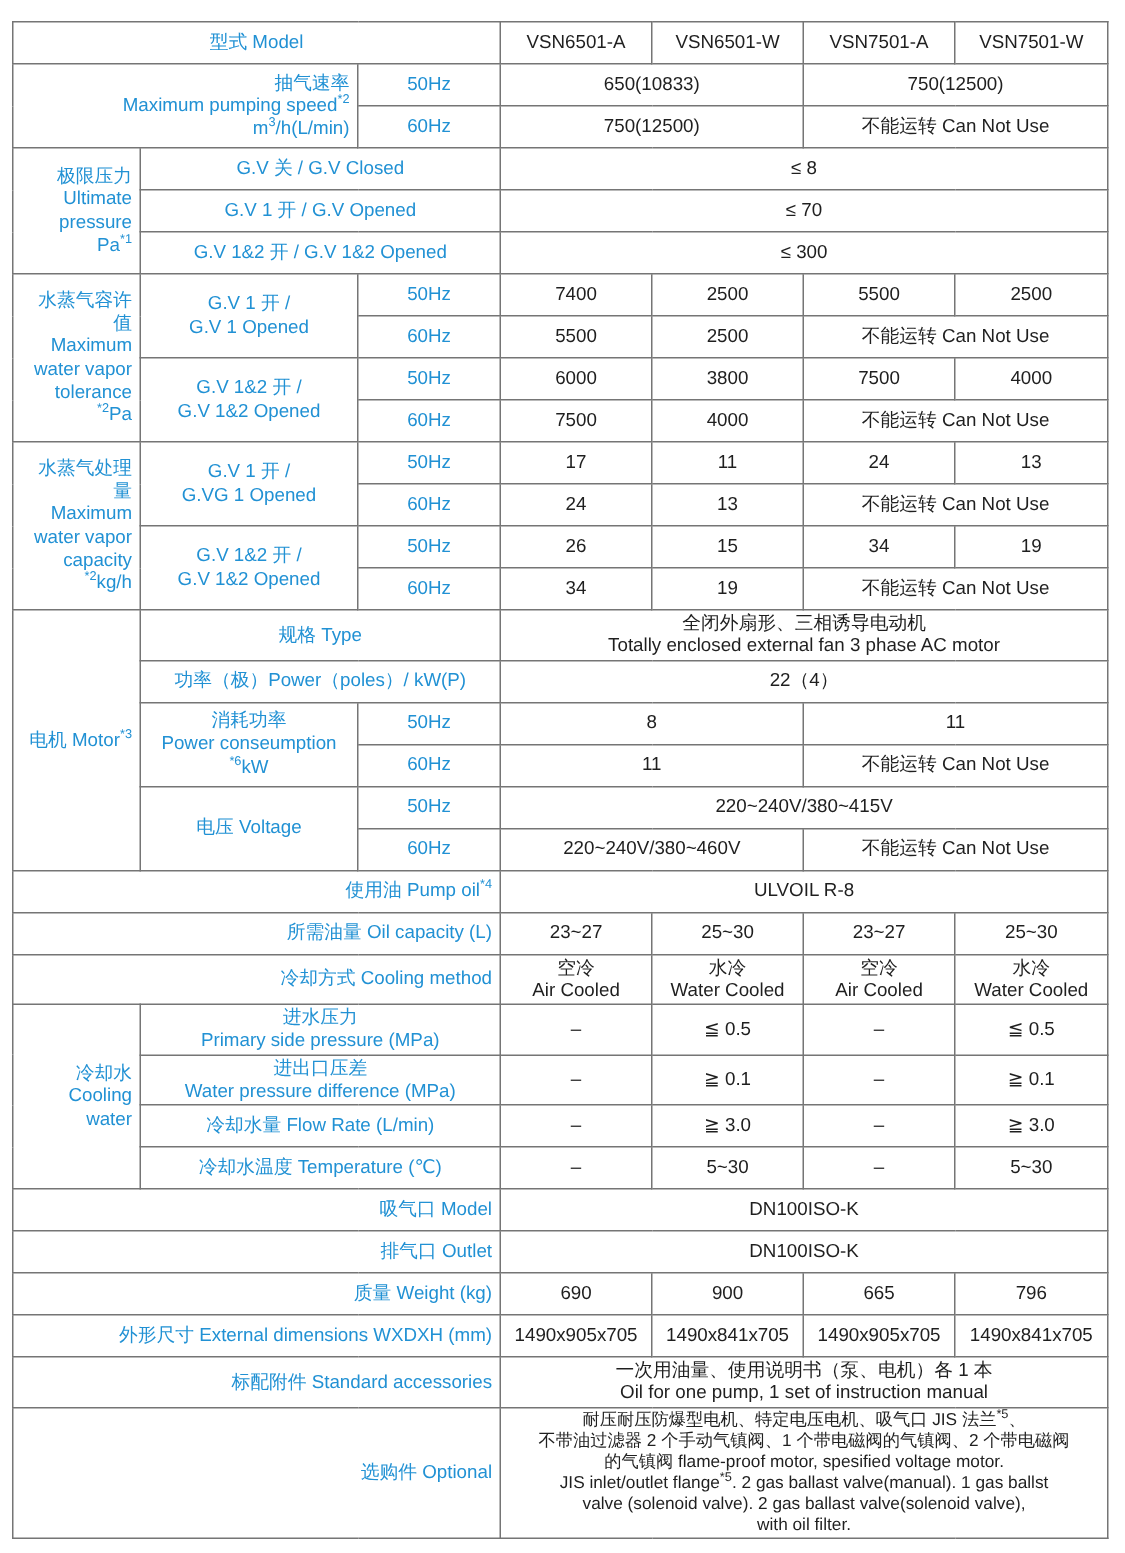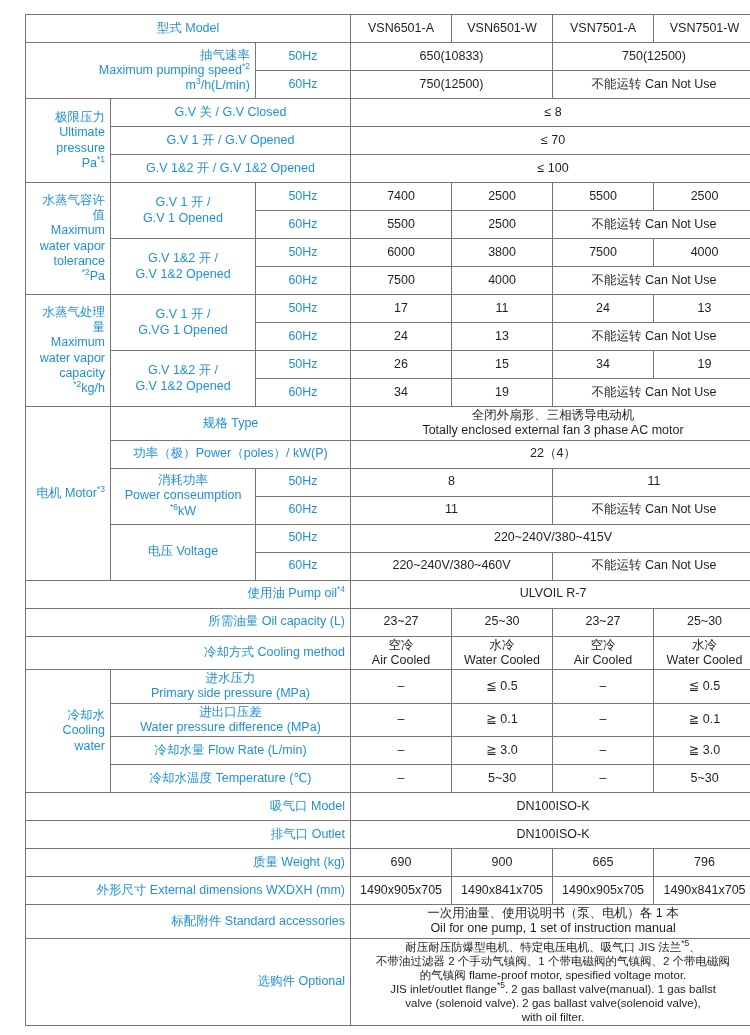--- a/index.html
+++ b/index.html
@@ -7,21 +7,21 @@
     padding: 0;
     background: #ffffff;
     width: 750px;
     font-family: "Liberation Sans", "DejaVu Sans", sans-serif;
   }
   .page {
     width: 750px;
     height: 1035px;
     background: #ffffff;
     box-sizing: border-box;
-    padding: 14px 25px;
+    padding: 14px 8px;
   }
   table.spec {
     border-collapse: collapse;
     table-layout: fixed;
     width: 730px;
   }
   table.spec td {
     border: 1px solid #757575;
     padding: 1px 5px;
     text-align: center;
@@ -78,21 +78,21 @@
           <td rowspan="3" class="lbl al">极限压力<br>Ultimate<br>pressure<br>Pa<sup>*1</sup></td>
           <td colspan="2" class="lbl">G.V 关 / G.V Closed</td>
           <td colspan="4" class="val">≤ 8</td>
         </tr>
         <tr>
           <td colspan="2" class="lbl">G.V 1 开 / G.V Opened</td>
           <td colspan="4" class="val">≤ 70</td>
         </tr>
         <tr>
           <td colspan="2" class="lbl">G.V 1&amp;2 开 / G.V 1&amp;2 Opened</td>
-          <td colspan="4" class="val">≤ 100</td>
+          <td colspan="4" class="val">≤ 300</td>
         </tr>
         <tr>
           <td rowspan="4" class="lbl al">水蒸气容许值<br>Maximum<br>water vapor<br>tolerance<br><sup>*2</sup>Pa</td>
           <td rowspan="2" class="lbl">G.V 1 开 /<br>G.V 1 Opened</td>
           <td class="lbl">50Hz</td>
           <td class="val">7400</td>
           <td class="val">2500</td>
           <td class="val">5500</td>
           <td class="val">2500</td>
         </tr>
@@ -170,21 +170,21 @@
           <td class="lbl">50Hz</td>
           <td colspan="4" class="val">220~240V/380~415V</td>
         </tr>
         <tr>
           <td class="lbl">60Hz</td>
           <td colspan="2" class="val">220~240V/380~460V</td>
           <td colspan="2" class="val">不能运转 Can Not Use</td>
         </tr>
         <tr>
           <td colspan="3" class="lbl al">使用油 Pump oil<sup>*4</sup></td>
-          <td colspan="4" class="val">ULVOIL  R-7</td>
+          <td colspan="4" class="val">ULVOIL  R-8</td>
         </tr>
         <tr>
           <td colspan="3" class="lbl al">所需油量 Oil capacity (L)</td>
           <td class="val">23~27</td>
           <td class="val">25~30</td>
           <td class="val">23~27</td>
           <td class="val">25~30</td>
         </tr>
         <tr>
           <td colspan="3" class="lbl al">冷却方式 Cooling method</td>

